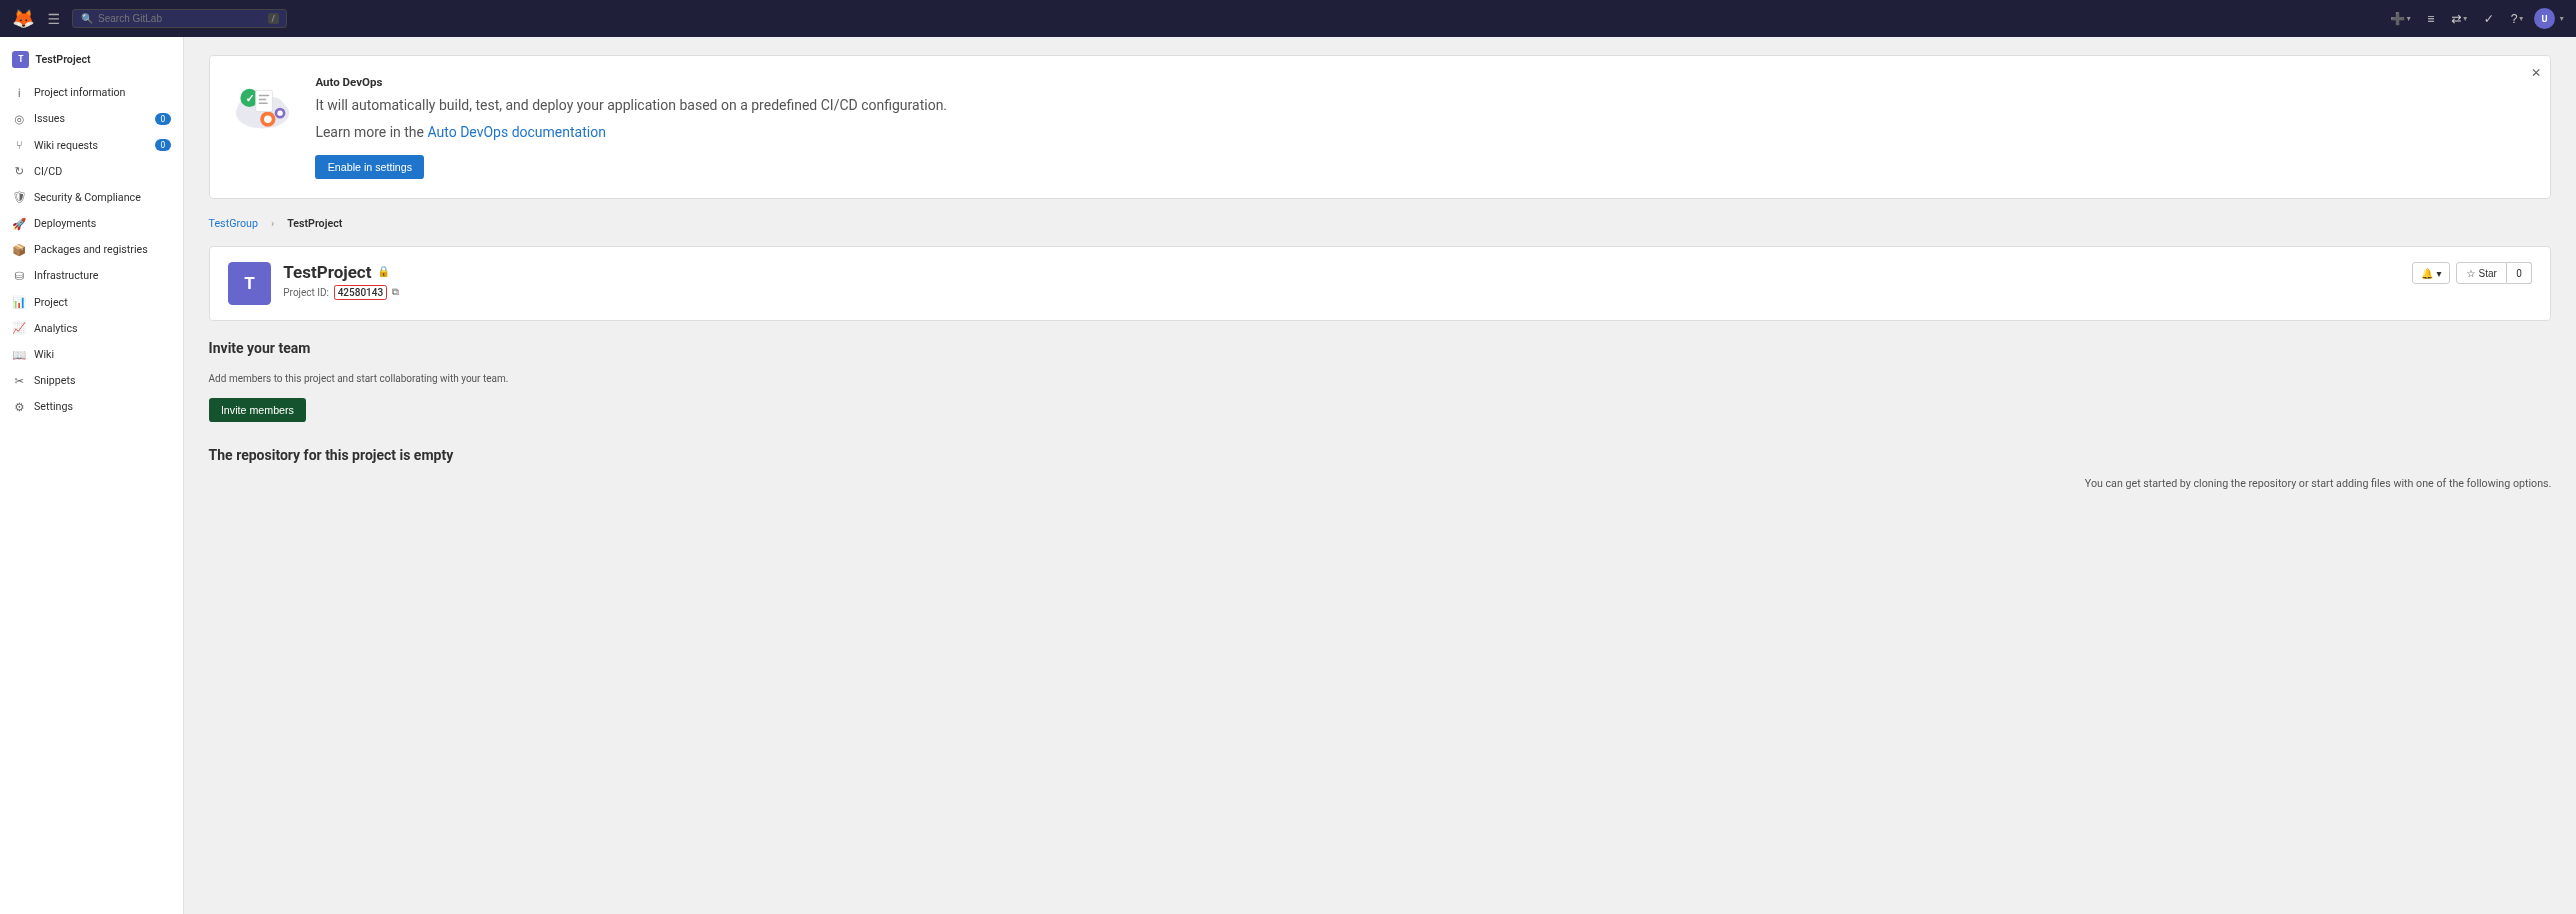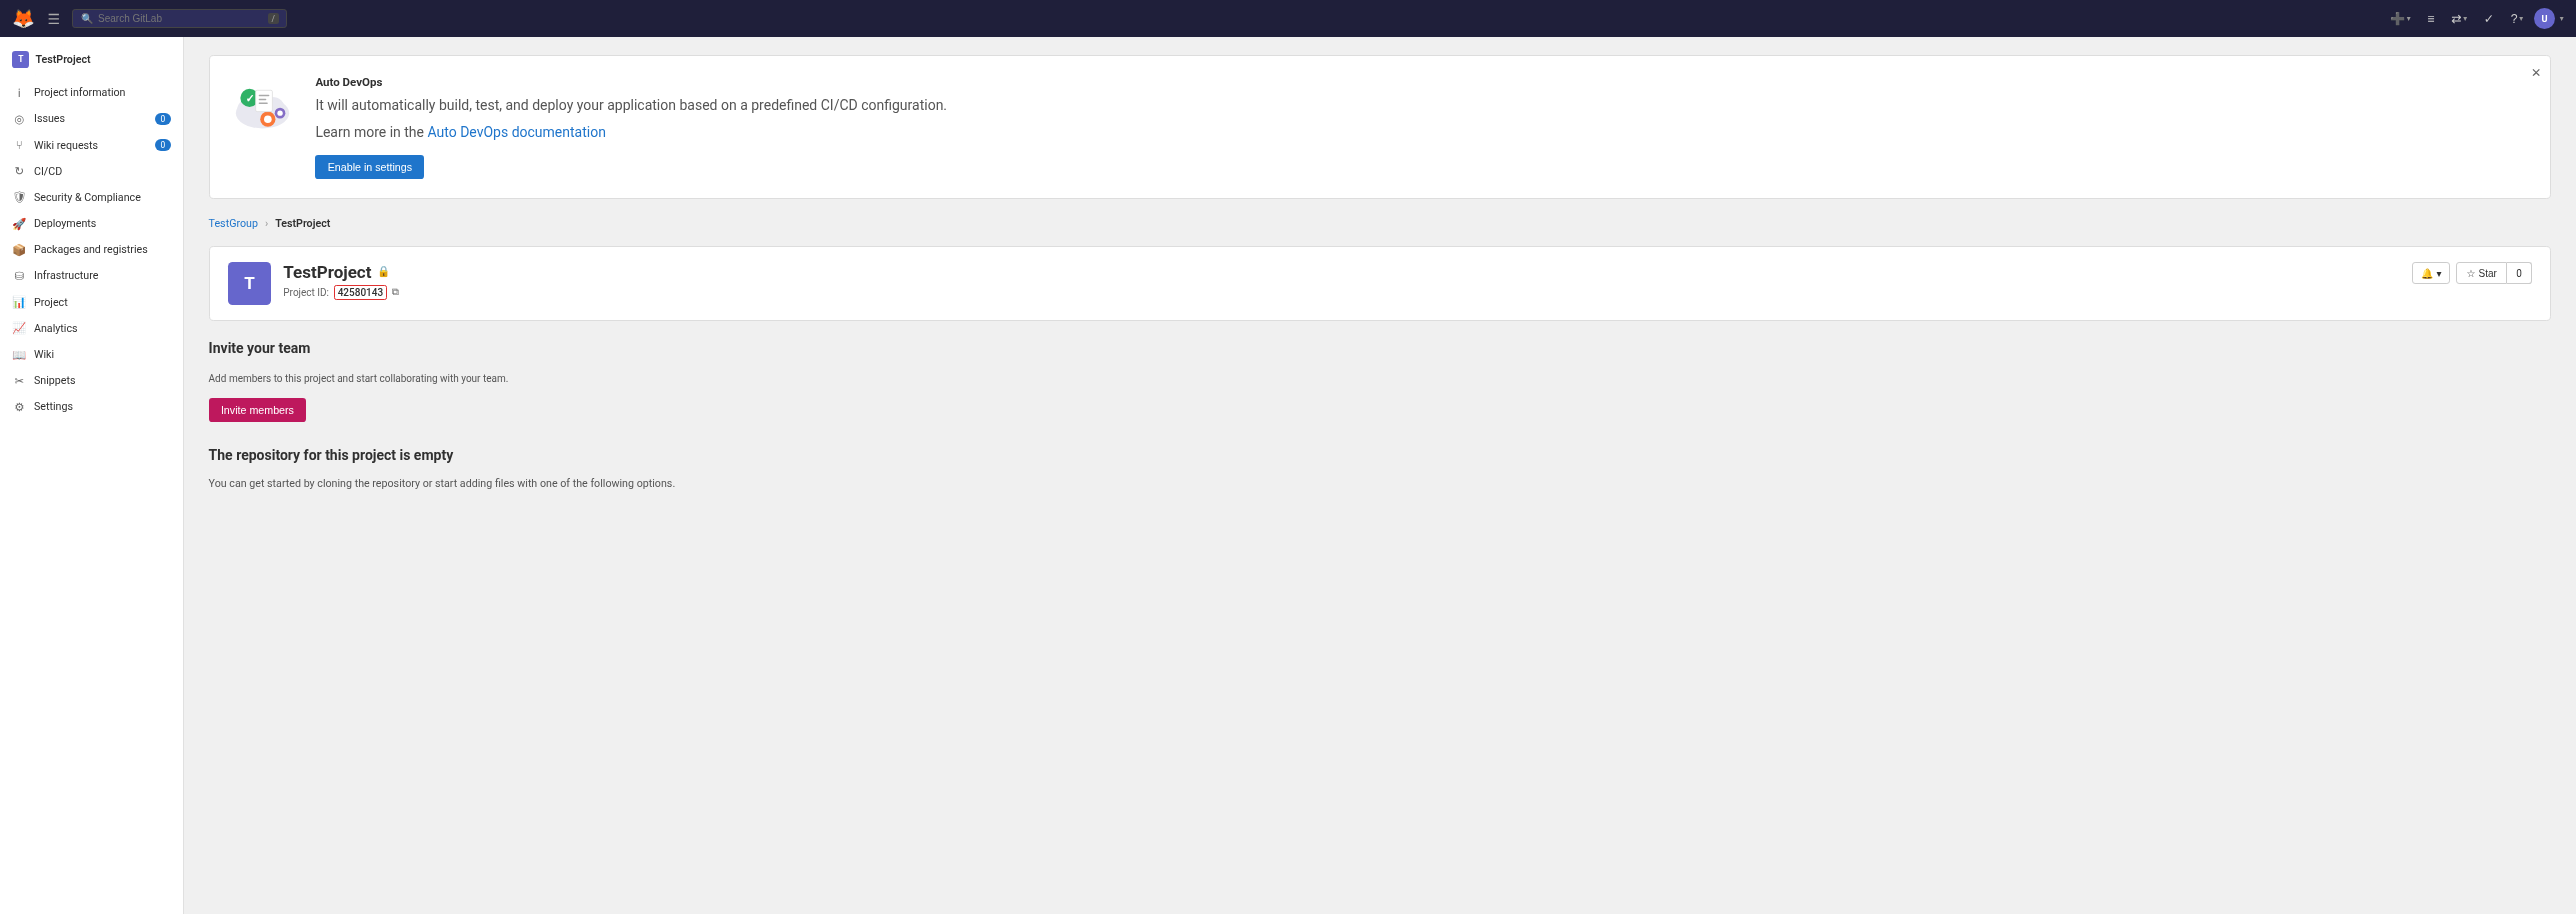--- a/index.html
+++ b/index.html
@@ -185,21 +185,21 @@
       padding: 6.1px 12.3px;
       font-size: 10.7px;
       cursor: pointer;
       margin-top: 6.1px;
     }
 
     
     .breadcrumb {
       display: flex;
       align-items: center;
-      gap: 7px;
+      gap: 13px;
       margin-bottom: 15.4px;
       font-size: 10.7px;
       color: #555;
     }
     .breadcrumb .crumb-link { color: #1f75cb; cursor: pointer; text-decoration: none; }
     .breadcrumb .crumb-sep { color: #999; }
     .breadcrumb .crumb-current { font-weight: 600; color: #303030; }
 
     
     .project-header-section {
@@ -282,32 +282,32 @@
       padding: 4.6px 9.2px;
       font-size: 10px;
       color: #303030;
     }
 
     
     .content-section { margin-bottom: 24.6px; }
     .section-title { font-size: 14px; font-weight: 700; color: #303030; margin-bottom: 15px; }
     .section-text { font-size: 10px; color: #555; margin-bottom: 12.3px; line-height: 1.5; }
     .invite-btn {
-      background: #be185d;
+      background: #14532d;
       color: white;
       border: none;
       border-radius: 3.1px;
       padding: 6.1px 12.3px;
       font-size: 10.7px;
       cursor: pointer;
     }
 
     
     .empty-repo-title { font-size: 14px; font-weight: 700; color: #303030; margin-bottom: 13px; }
-    .empty-repo-text { font-size: 10.7px; color: #555; line-height: 1.5; }
+    .empty-repo-text { font-size: 10.7px; color: #555; line-height: 1.5; text-align: right; }
 
     
     .illus-svg { width: 69px; height: 61px; }
   </style>
 </head>
 <body>
 
 <nav class="top-nav">
   <span class="gitlab-fox">🦊</span>
   <button class="hamburger nav-icon-btn">☰</button>

